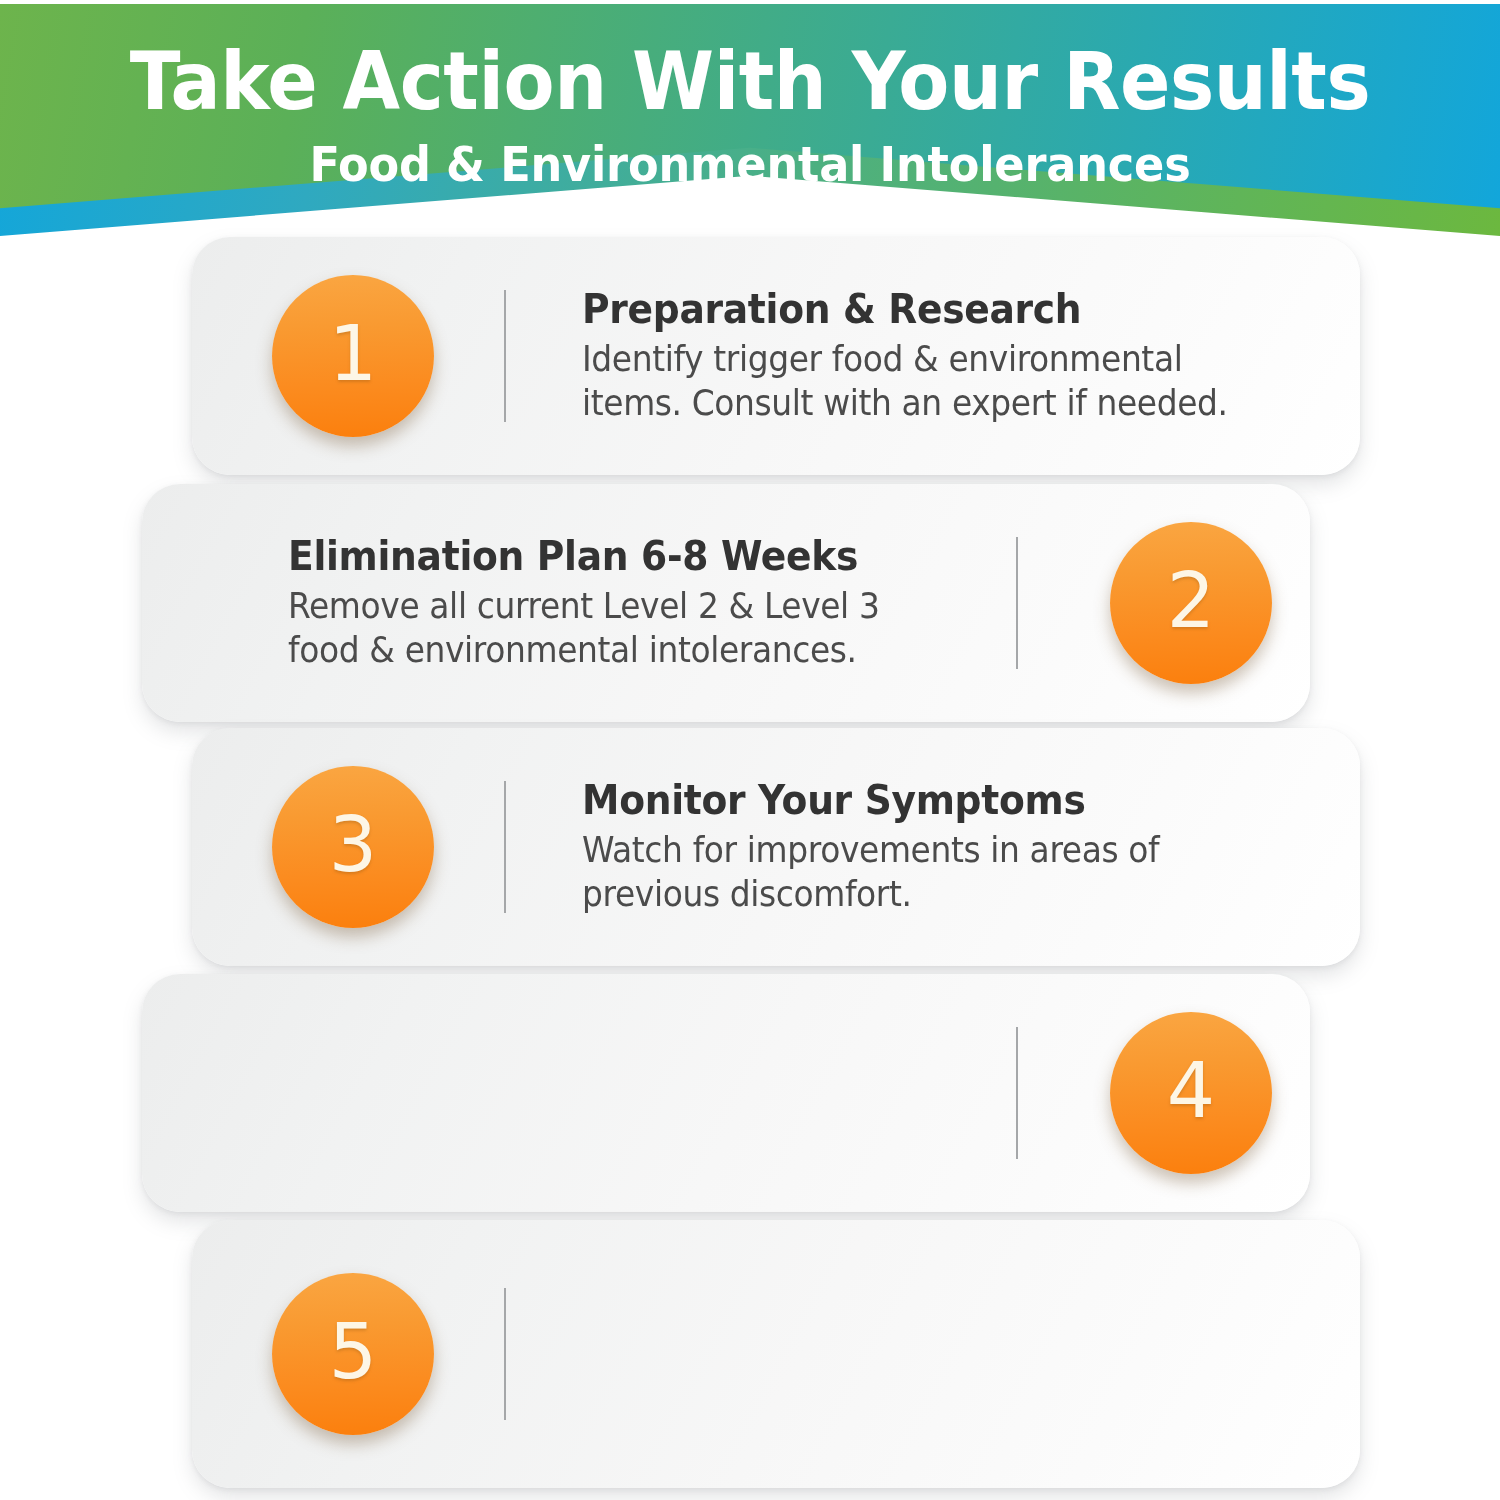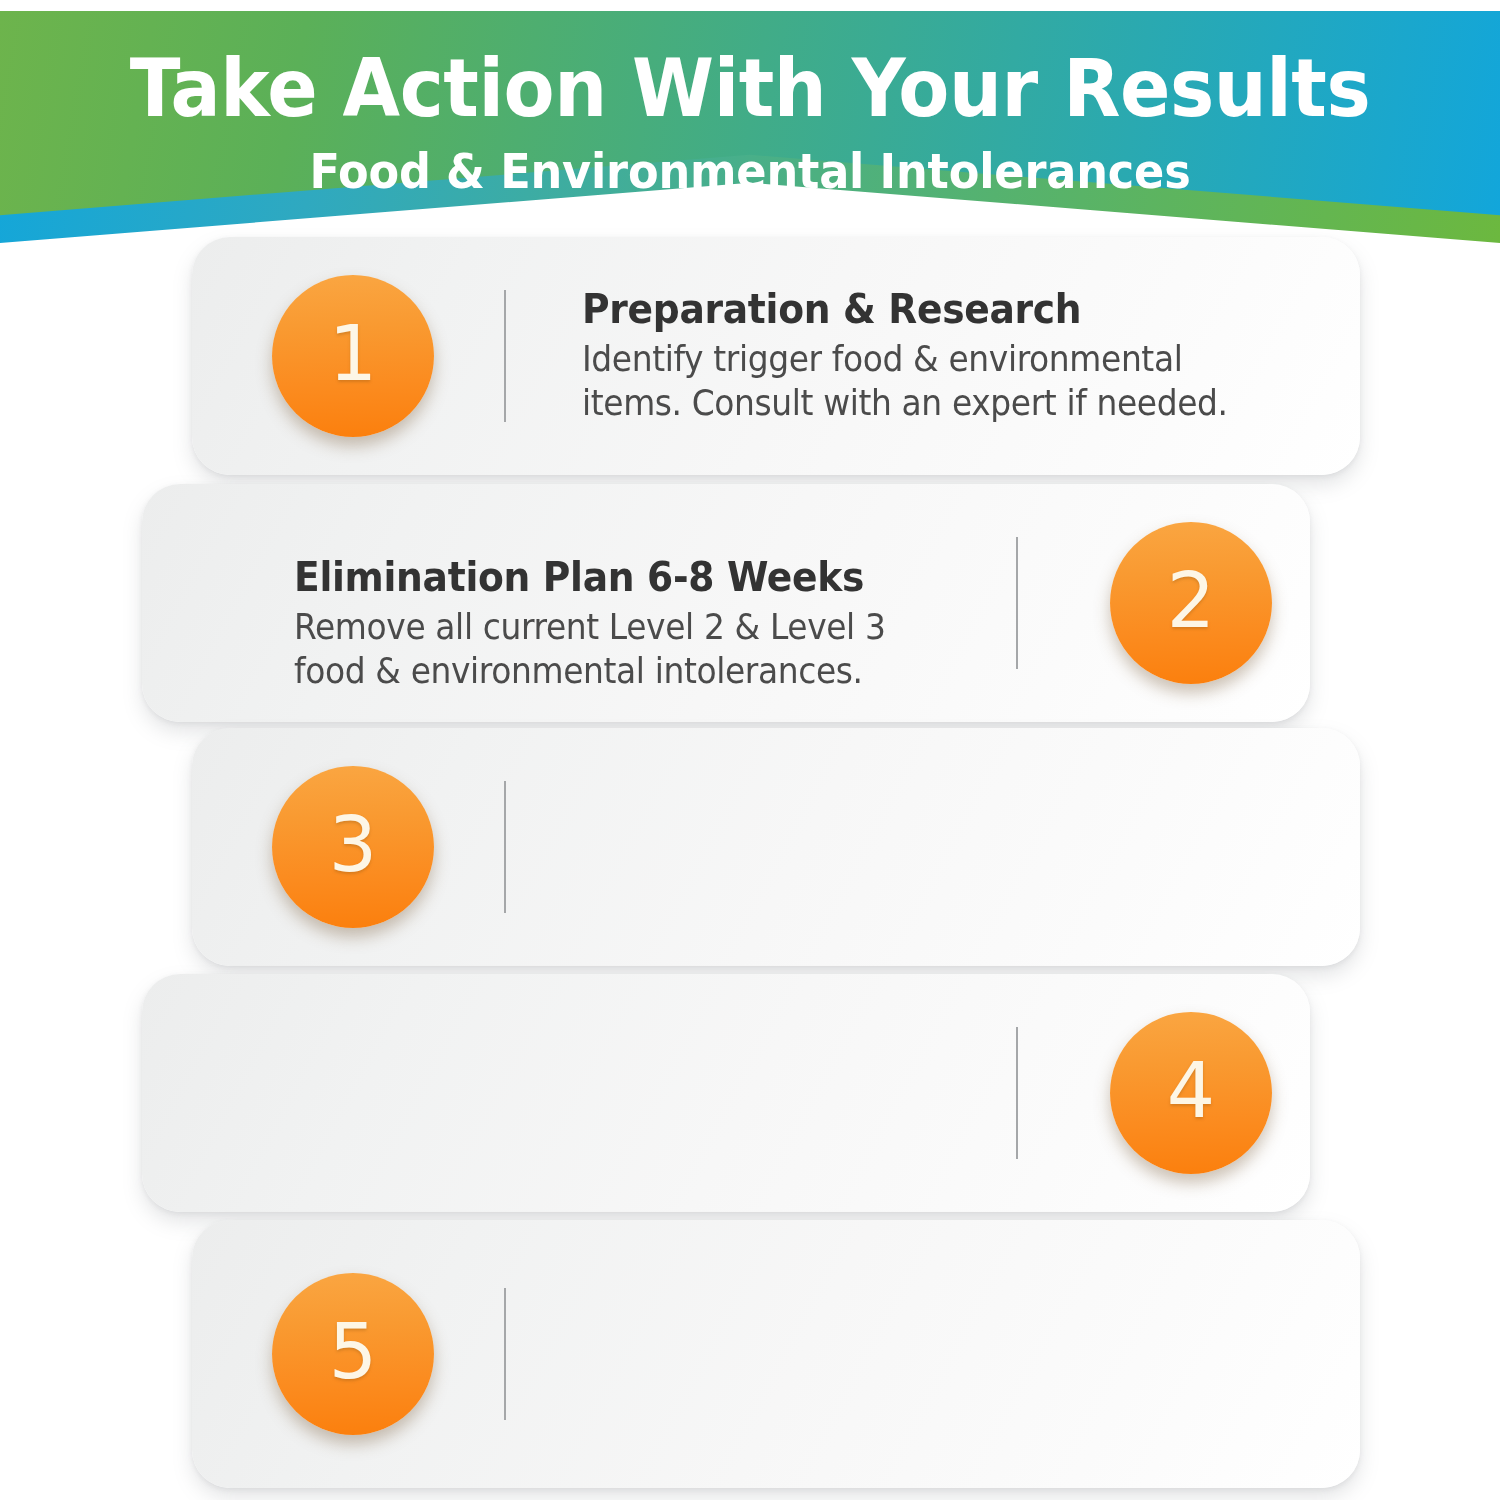--- a/index.html
+++ b/index.html
@@ -19,21 +19,21 @@
     width: 1500px;
     height: 1500px;
     background: #ffffff;
     overflow: hidden;
   }
 
   
   .header {
     position: absolute;
     left: 0;
-    top: 11px;
+    top: 4px;
     width: 1500px;
     height: 232px;
   }
   .hdr-layer {
     position: absolute;
     left: 0;
     top: 0;
     width: 1500px;
     height: 232px;
   }
@@ -156,21 +156,21 @@
   .right-text .divider { left: 312px; }
   .left-text  .divider { right: 292px; }
 
   
   .txt {
     position: absolute;
     top: 50%;
     transform: translateY(-50%);
   }
   .right-text .txt { left: 390px; right: 76px; }
-  .left-text  .txt { left: 152px; right: 378px; margin-top: 21px; }
+  .left-text  .txt { left: 146px; right: 378px; }
 
   .step-title {
     margin: 0 0 6px 0;
     color: #333333;
     font-family: "DejaVu Sans", sans-serif;
     font-size: 40px;
     font-weight: bold;
     line-height: 1.16;
     letter-spacing: -0.3px;
     transform: scaleX(0.94);
@@ -229,20 +229,24 @@
         </div>
       </div>
     </div>
 
     <div class="card right-text card-3">
       <div class="inner">
         <div class="num-circle">
           <span>3</span>
         </div>
         <div class="divider"></div>
+        <div class="txt">
+          <p class="step-title">Monitor Your Symptoms</p>
+          <p class="step-desc">Watch for improvements in areas of previous discomfort.</p>
+        </div>
       </div>
     </div>
 
     <div class="card left-text card-4">
       <div class="inner">
         <div class="num-circle">
           <span>4</span>
         </div>
         <div class="divider"></div>
       </div>

